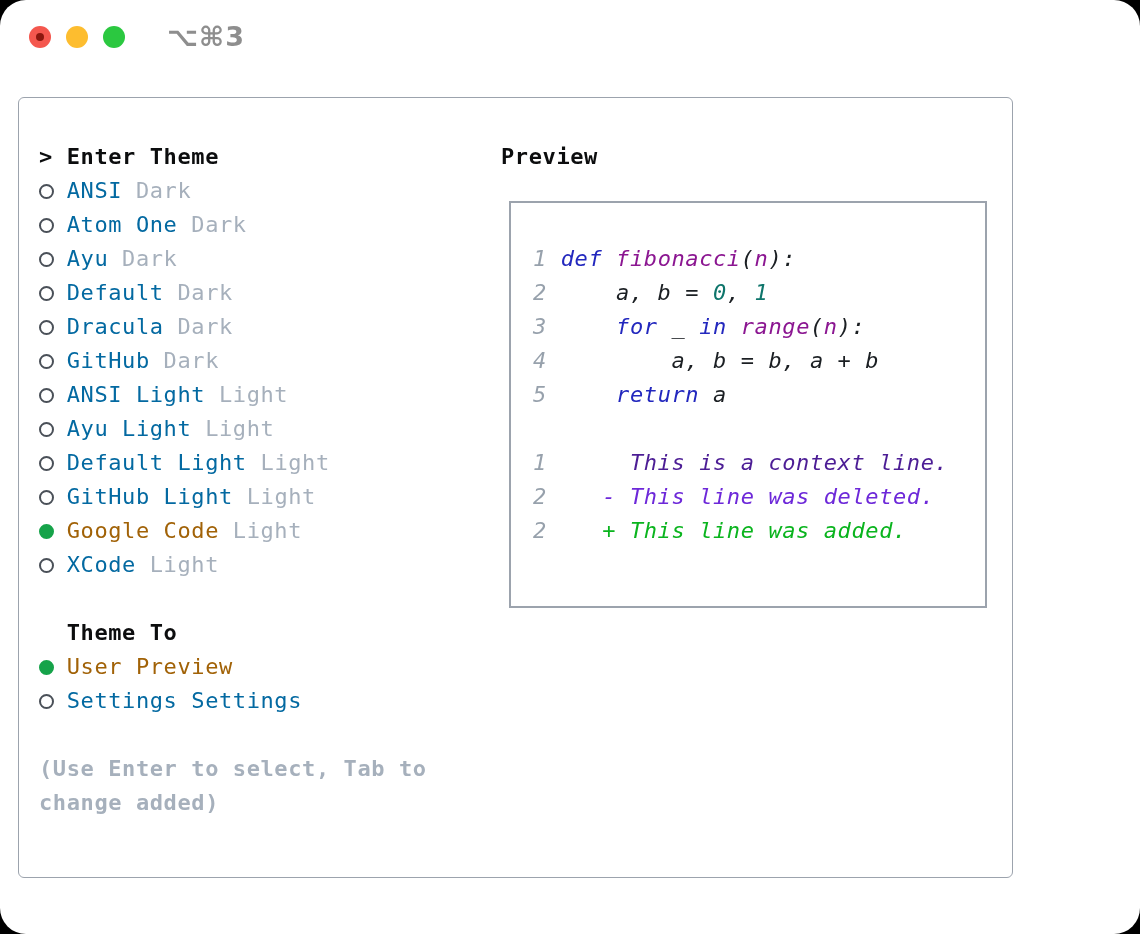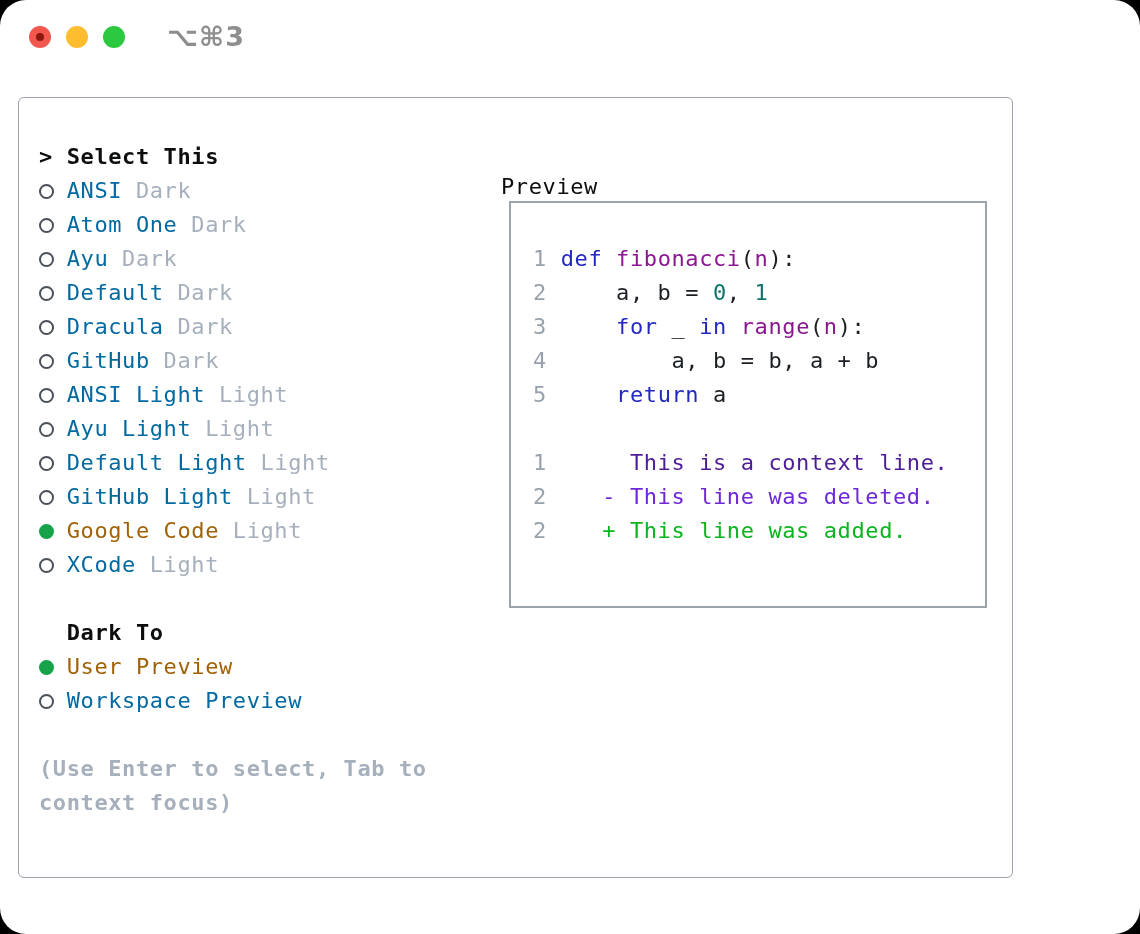--- a/index.html
+++ b/index.html
@@ -34,27 +34,27 @@
   .marker { width:27.7px; height:34px; display:flex; align-items:center; flex:none; }
   .chevron { font-weight:bold; color:#0C0D0E; }
   .radio { width:15px; height:15px; border:2px solid #4A5058; border-radius:50%; }
   .radio.sel { background:#16A34A; border-color:#16A34A; }
   .t-name { color:#0369a1; }
   .t-name.sel { color:#a16207; }
   .t-variant { color:#A6B0BC; margin-left:13.85px; }
   .hdr { font-weight:bold; color:#0C0D0E; }
   .help { color:#A6B0BC; height:34px; line-height:34px;font-weight:bold; }
   
-  .preview-title { position:absolute; left:482px; top:42px; height:34px; font-weight:normal; color:#0C0D0E;margin-top:30px; }
+  .preview-title { position:absolute; left:482px; top:42px; height:34px; font-weight:bold; color:#0C0D0E; }
   .preview-box {
     position:absolute; left:490px; top:103px; width:478px; height:407px;
     border:2px solid #9CA3AD; background:#fff;
   }
   .code-col { position:absolute; left:22px; top:39px; }
-  .pline { height:34px; line-height:34px; }
+  .pline { height:34px; line-height:34px;font-style:italic; }
   .lnum { color:#97A1AC; }
   .c-kw  { color:#2328BE; }
   .c-fn  { color:#8B1691; }
   .c-lit { color:#0E756B; }
   .c-pl  { color:#1B1F23; }
   .d-context { color:#4c1d95; }
   .d-deleted { color:#6d28d9; }
   .d-added   { color:#0AB41E; }
 </style>
 </head>
@@ -69,32 +69,32 @@
     <button class="tl-btn tl-min"></button>
     <button class="tl-btn tl-zoom"></button>
     <span class="shortcut">⌥⌘3</span>
   </div>
 
   <div class="app-frame">
 
     <div class="left-col mono">
       <div class="row">
         <span class="marker"><span class="chevron">&gt;</span></span>
-        <span class="hdr">Select This</span>
+        <span class="hdr">Enter Theme</span>
       </div><div class="row"><span class="marker"><span class="radio"></span></span><span class="t-name">ANSI</span><span class="t-variant">Dark</span></div><div class="row"><span class="marker"><span class="radio"></span></span><span class="t-name">Atom One</span><span class="t-variant">Dark</span></div><div class="row"><span class="marker"><span class="radio"></span></span><span class="t-name">Ayu</span><span class="t-variant">Dark</span></div><div class="row"><span class="marker"><span class="radio"></span></span><span class="t-name">Default</span><span class="t-variant">Dark</span></div><div class="row"><span class="marker"><span class="radio"></span></span><span class="t-name">Dracula</span><span class="t-variant">Dark</span></div><div class="row"><span class="marker"><span class="radio"></span></span><span class="t-name">GitHub</span><span class="t-variant">Dark</span></div><div class="row"><span class="marker"><span class="radio"></span></span><span class="t-name">ANSI Light</span><span class="t-variant">Light</span></div><div class="row"><span class="marker"><span class="radio"></span></span><span class="t-name">Ayu Light</span><span class="t-variant">Light</span></div><div class="row"><span class="marker"><span class="radio"></span></span><span class="t-name">Default Light</span><span class="t-variant">Light</span></div><div class="row"><span class="marker"><span class="radio"></span></span><span class="t-name">GitHub Light</span><span class="t-variant">Light</span></div><div class="row"><span class="marker"><span class="radio sel"></span></span><span class="t-name sel">Google Code</span><span class="t-variant">Light</span></div><div class="row"><span class="marker"><span class="radio"></span></span><span class="t-name">XCode</span><span class="t-variant">Light</span></div>
       
       <div class="spacer"></div>
       <div class="row">
         <span class="marker"></span>
-        <span class="hdr">Dark To</span>
-      </div><div class="row"><span class="marker"><span class="radio sel"></span></span><span class="t-name sel">User Preview</span></div><div class="row"><span class="marker"><span class="radio"></span></span><span class="t-name">Workspace Preview</span></div>
+        <span class="hdr">Theme To</span>
+      </div><div class="row"><span class="marker"><span class="radio sel"></span></span><span class="t-name sel">User Preview</span></div><div class="row"><span class="marker"><span class="radio"></span></span><span class="t-name">Settings Settings</span></div>
       
       <div class="spacer"></div>
       <div class="help">(Use Enter to select, Tab to</div>
-      <div class="help">context focus)</div>
+      <div class="help">change added)</div>
     </div>
 
     <div class="preview-title mono">Preview</div>
 
     <div class="preview-box">
       <div class="code-col mono"><div class="pline"><span class="lnum">1 </span><span class="c-kw">def</span><span class="c-pl"> </span><span class="c-fn">fibonacci</span><span class="c-pl">(</span><span class="c-fn">n</span><span class="c-pl">):</span></div><div class="pline"><span class="lnum">2 </span><span class="c-pl">    a, b = </span><span class="c-lit">0</span><span class="c-pl">, </span><span class="c-lit">1</span></div><div class="pline"><span class="lnum">3 </span><span class="c-pl">    </span><span class="c-kw">for</span><span class="c-pl"> _ </span><span class="c-kw">in</span><span class="c-pl"> </span><span class="c-fn">range</span><span class="c-pl">(</span><span class="c-fn">n</span><span class="c-pl">):</span></div><div class="pline"><span class="lnum">4 </span><span class="c-pl">        a, b = b, a + b</span></div><div class="pline"><span class="lnum">5 </span><span class="c-pl">    </span><span class="c-kw">return</span><span class="c-pl"> a</span></div><div class="pline"></div><div class="pline"><span class="lnum">1    </span><span class="d-context">  This is a context line.</span></div><div class="pline"><span class="lnum">2    </span><span class="d-deleted">- This line was deleted.</span></div><div class="pline"><span class="lnum">2    </span><span class="d-added">+ This line was added.</span></div></div>
     </div>
 
   </div>
 </div>

